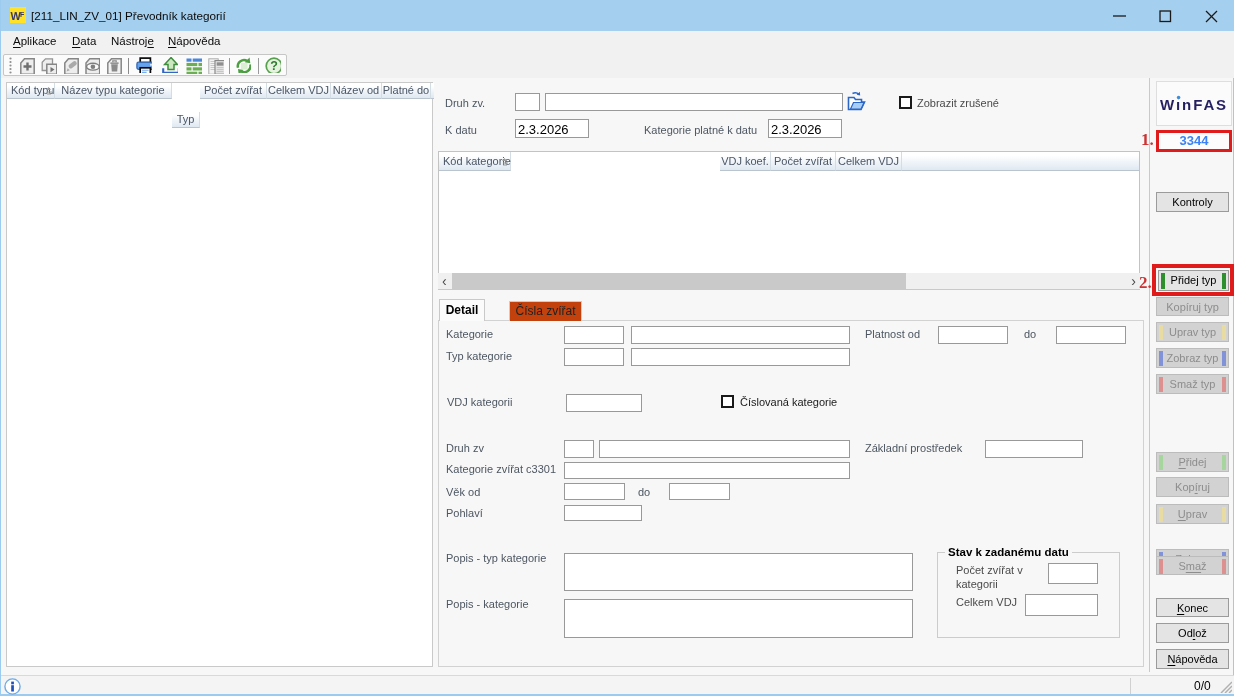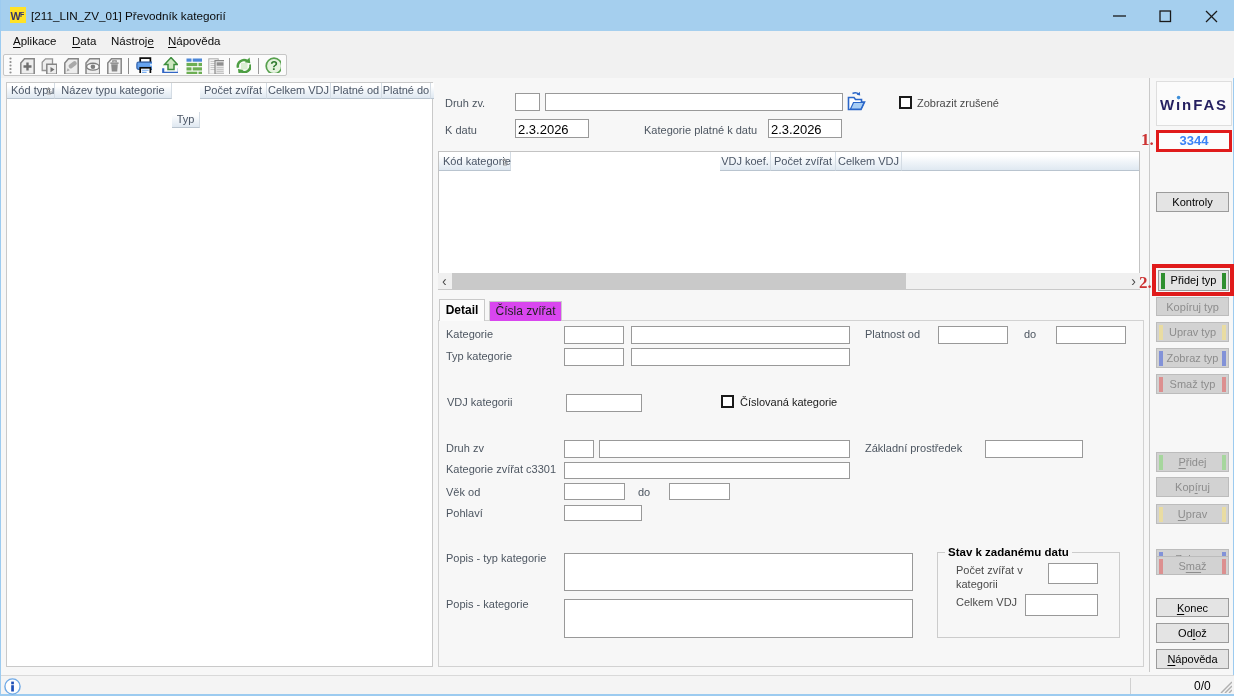--- a/index.html
+++ b/index.html
@@ -35,21 +35,21 @@
   .mhdr { position:absolute; top:0; height:19px; background:linear-gradient(#ffffff 20%, #eef3f8 60%, #dfe8f1);
           border-right:1px solid #d4dce4; border-bottom:1px solid #b9c4cf;
           font-size:11px; color:#4b5666; text-align:center; line-height:18px; white-space:nowrap; }
   #mscroll { position:absolute; left:437px; top:273px; width:702px; height:17px; background:#f0f0f0; border-bottom:1px solid #c9c9c9; }
   #mthumb { position:absolute; left:14px; top:0px; width:454px; height:17px; background:#c9c9c9; }
   .sarr { position:absolute; top:0px; font-size:14px; color:#4a4a4a; line-height:17px; }
   
   #tabdetail { position:absolute; left:438px; top:299px; width:46px; height:22px; background:#fbfbfb;
                border:1px solid #c9c9c9; border-bottom:none; font-size:12px; font-weight:bold; color:#000;
                text-align:center; line-height:20px; z-index:3; }
-  #tabcisla { position:absolute; left:488px; top:301px; width:73px; height:20px; background:#d946ef;
+  #tabcisla { position:absolute; left:508px; top:301px; width:73px; height:20px; background:#c2410c;
               border:1px solid #cccccc; border-bottom:none; font-size:12px; color:#222;
               text-align:center; line-height:19px; z-index:2; }
   #dpanel { position:absolute; left:437px; top:320px; width:706px; height:347px; background:#f7f7f7;
             border:1px solid #d2d2d2; }
   
   #rsep { position:absolute; left:1148px; top:78px; width:1px; height:594px; background:#c9c9c9; }
   .btn { position:absolute; left:1155px; width:73px; height:20px; background:#e4e4e4; border:1px solid #9b9b9b;
          font-size:11px; color:#000; text-align:center; line-height:18px; }
   .btn.dis { background:#d2d2d2; border:1px solid #bcbcbc; color:#8d8d8d; }
   .bar { position:absolute; top:2px; width:4px; height:15px; }
@@ -179,21 +179,21 @@
 
   <div id="ltable">
     <div class="hdr" style="left:0px; width:48px; text-align:left; padding-left:4px;">Kód typu<svg style="position:absolute; right:0px; top:3px;" width="10" height="10">
           <path d="M2 4 l2.5 -3 2.5 3 Z" fill="#9a9a9a"></path>
           <path d="M3 6h5M3 8h4" stroke="#9a9a9a" stroke-width="1"></path>
         </svg></div>
     <div class="hdr" style="left:48px; width:117px;">Název typu kategorie</div>
     <div class="hdr" style="left:165px; width:28px;margin-top:29px;">Typ</div>
     <div class="hdr" style="left:193px; width:67px;">Počet zvířat</div>
     <div class="hdr" style="left:260px; width:64px;">Celkem VDJ</div>
-    <div class="hdr" style="left:324px; width:51px;">Platné od</div>
+    <div class="hdr" style="left:324px; width:51px;">Název od</div>
     <div class="hdr" style="left:375px; width:49px;">Platné do</div>
     <div class="hdr" style="left:424px; width:3px; border-right:none;"></div>
   </div>
 
   <div class="lbl" style="left:444px; top:97px;">Druh zv.</div>
   <div class="inp" style="left:514px; top:93px; width:25px; height:18px;"></div>
   <div class="inp" style="left:544px; top:93px; width:298px; height:18px;"></div>
   <svg class="abs" style="left:845px; top:90px;" width="21" height="22">
     <path d="M13 4.5 A 5 4 0 0 0 6.5 3.5" fill="none" stroke="#2a66c8" stroke-width="1.4"></path>
     <path d="M13.8 1.8 l0.4 3.6 -3.5 -0.7 Z" fill="#2a66c8"></path>

